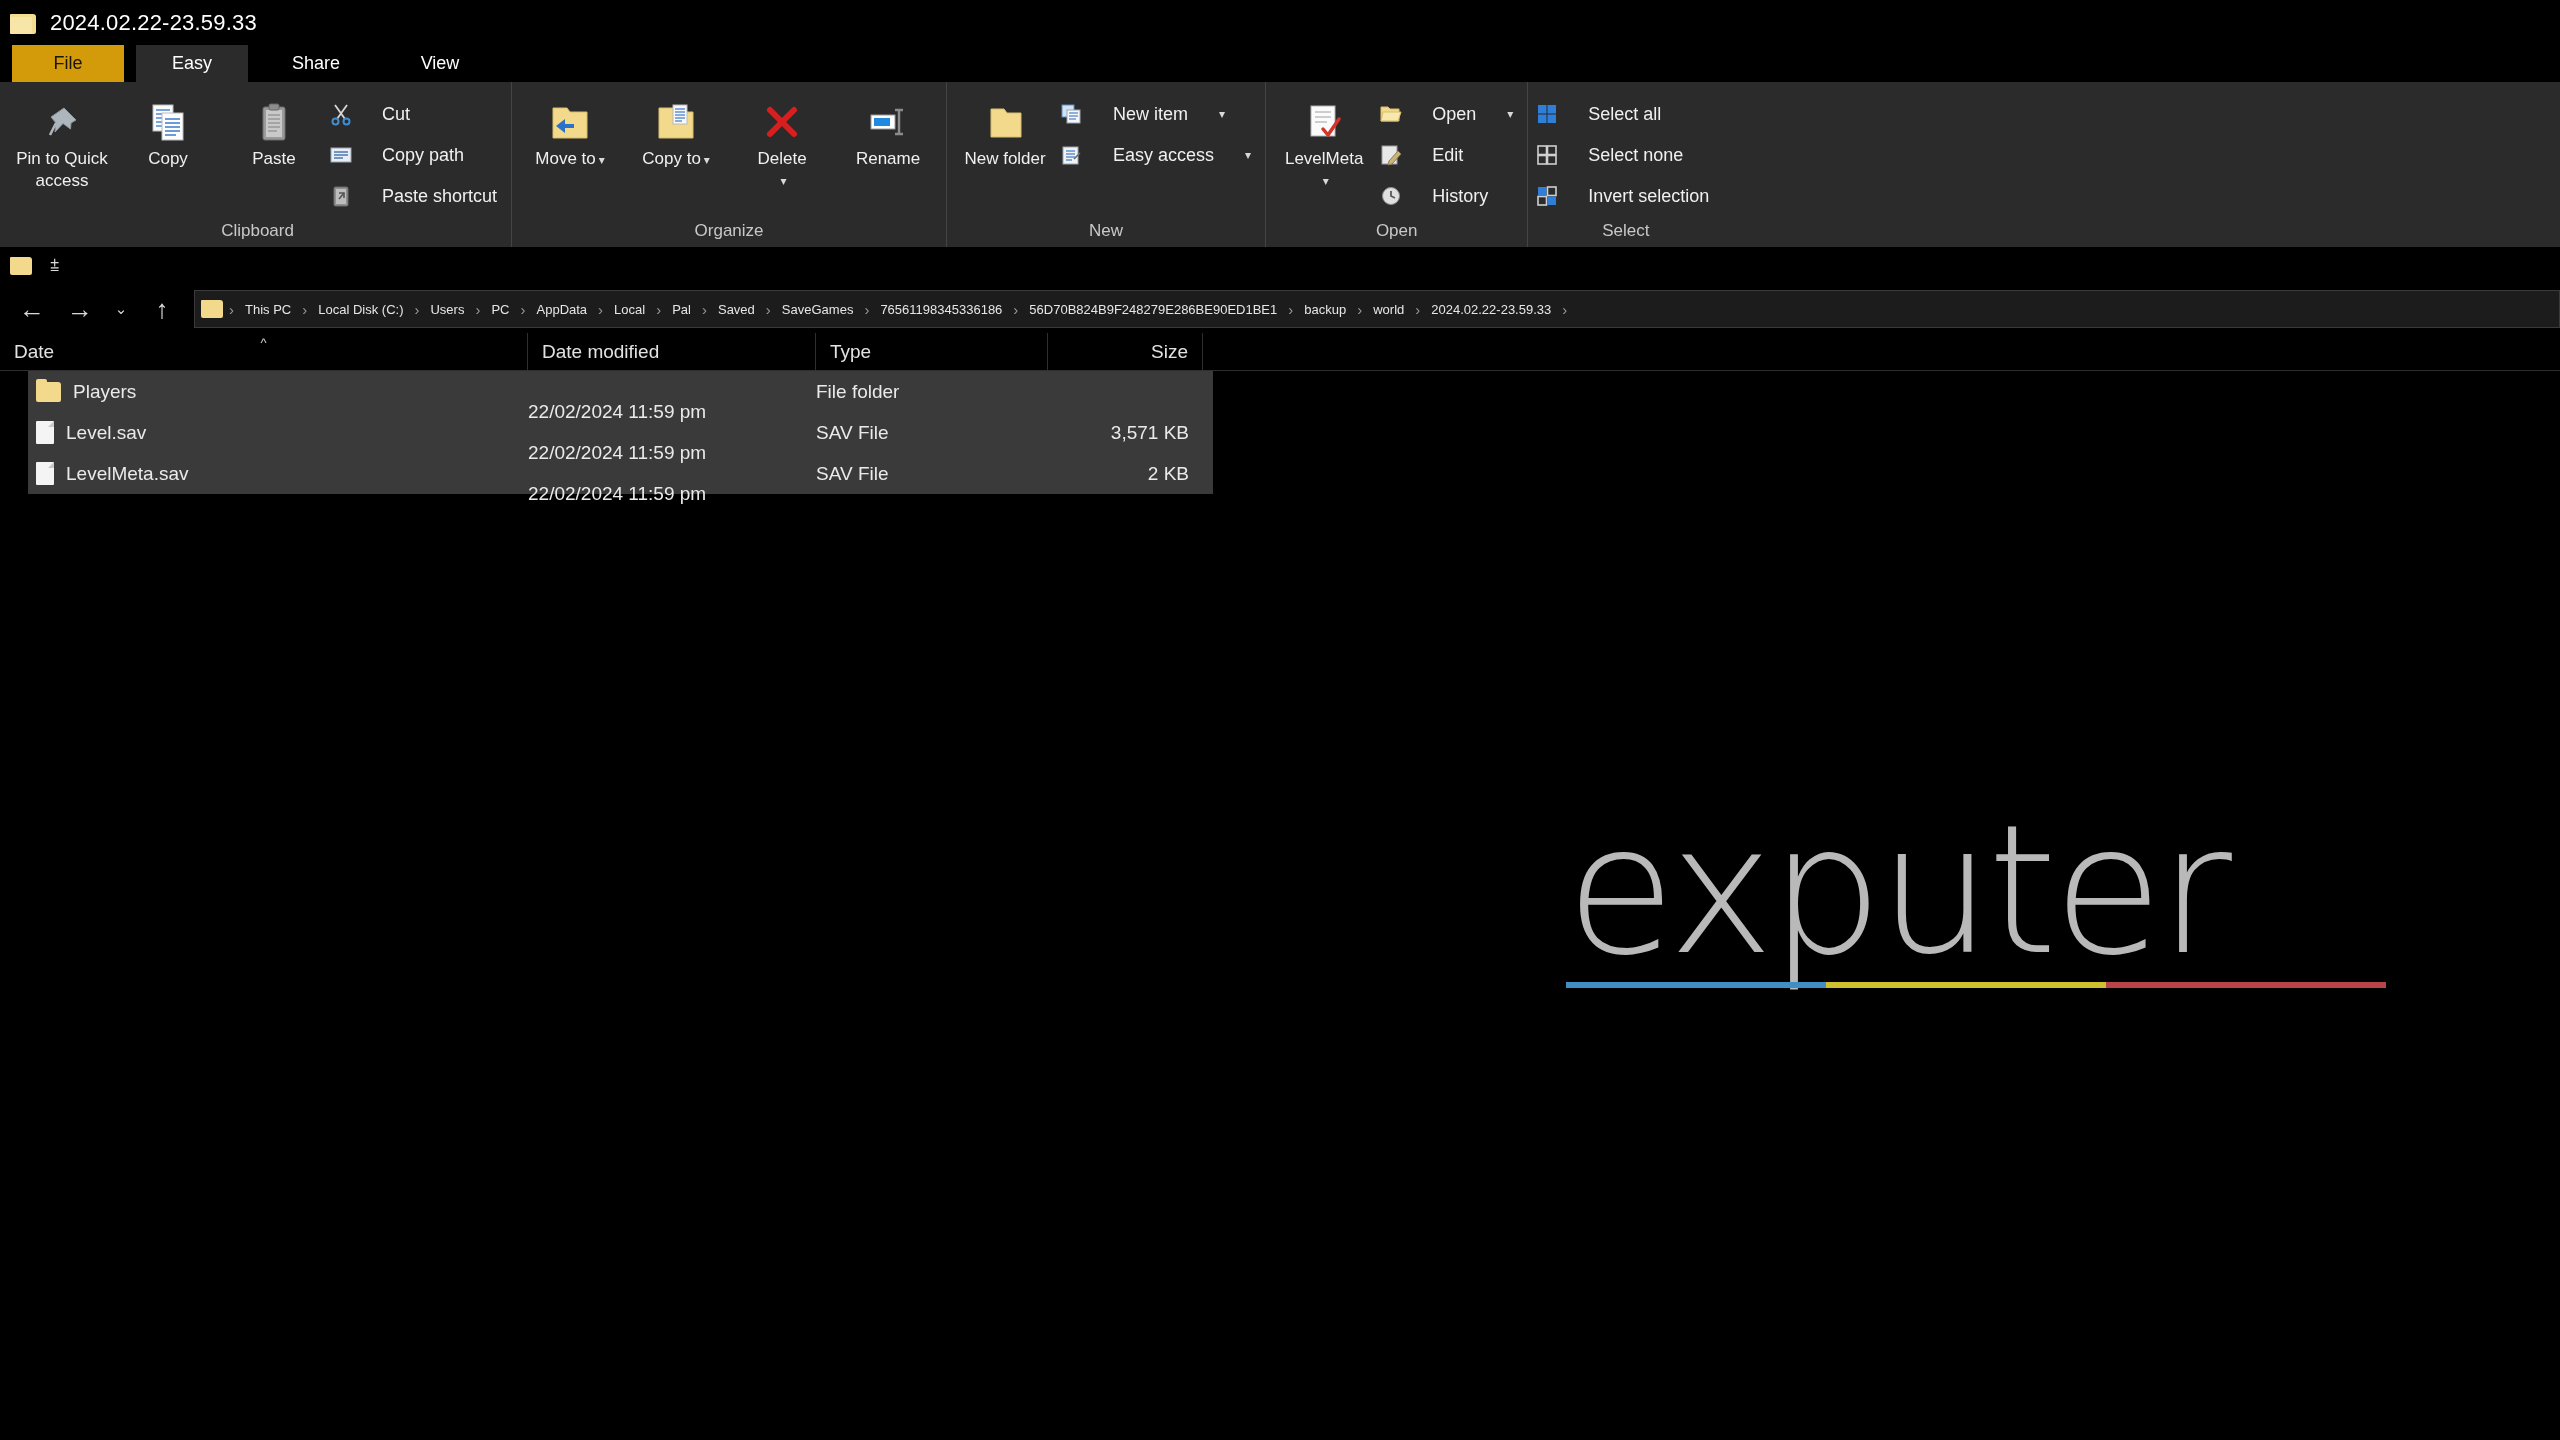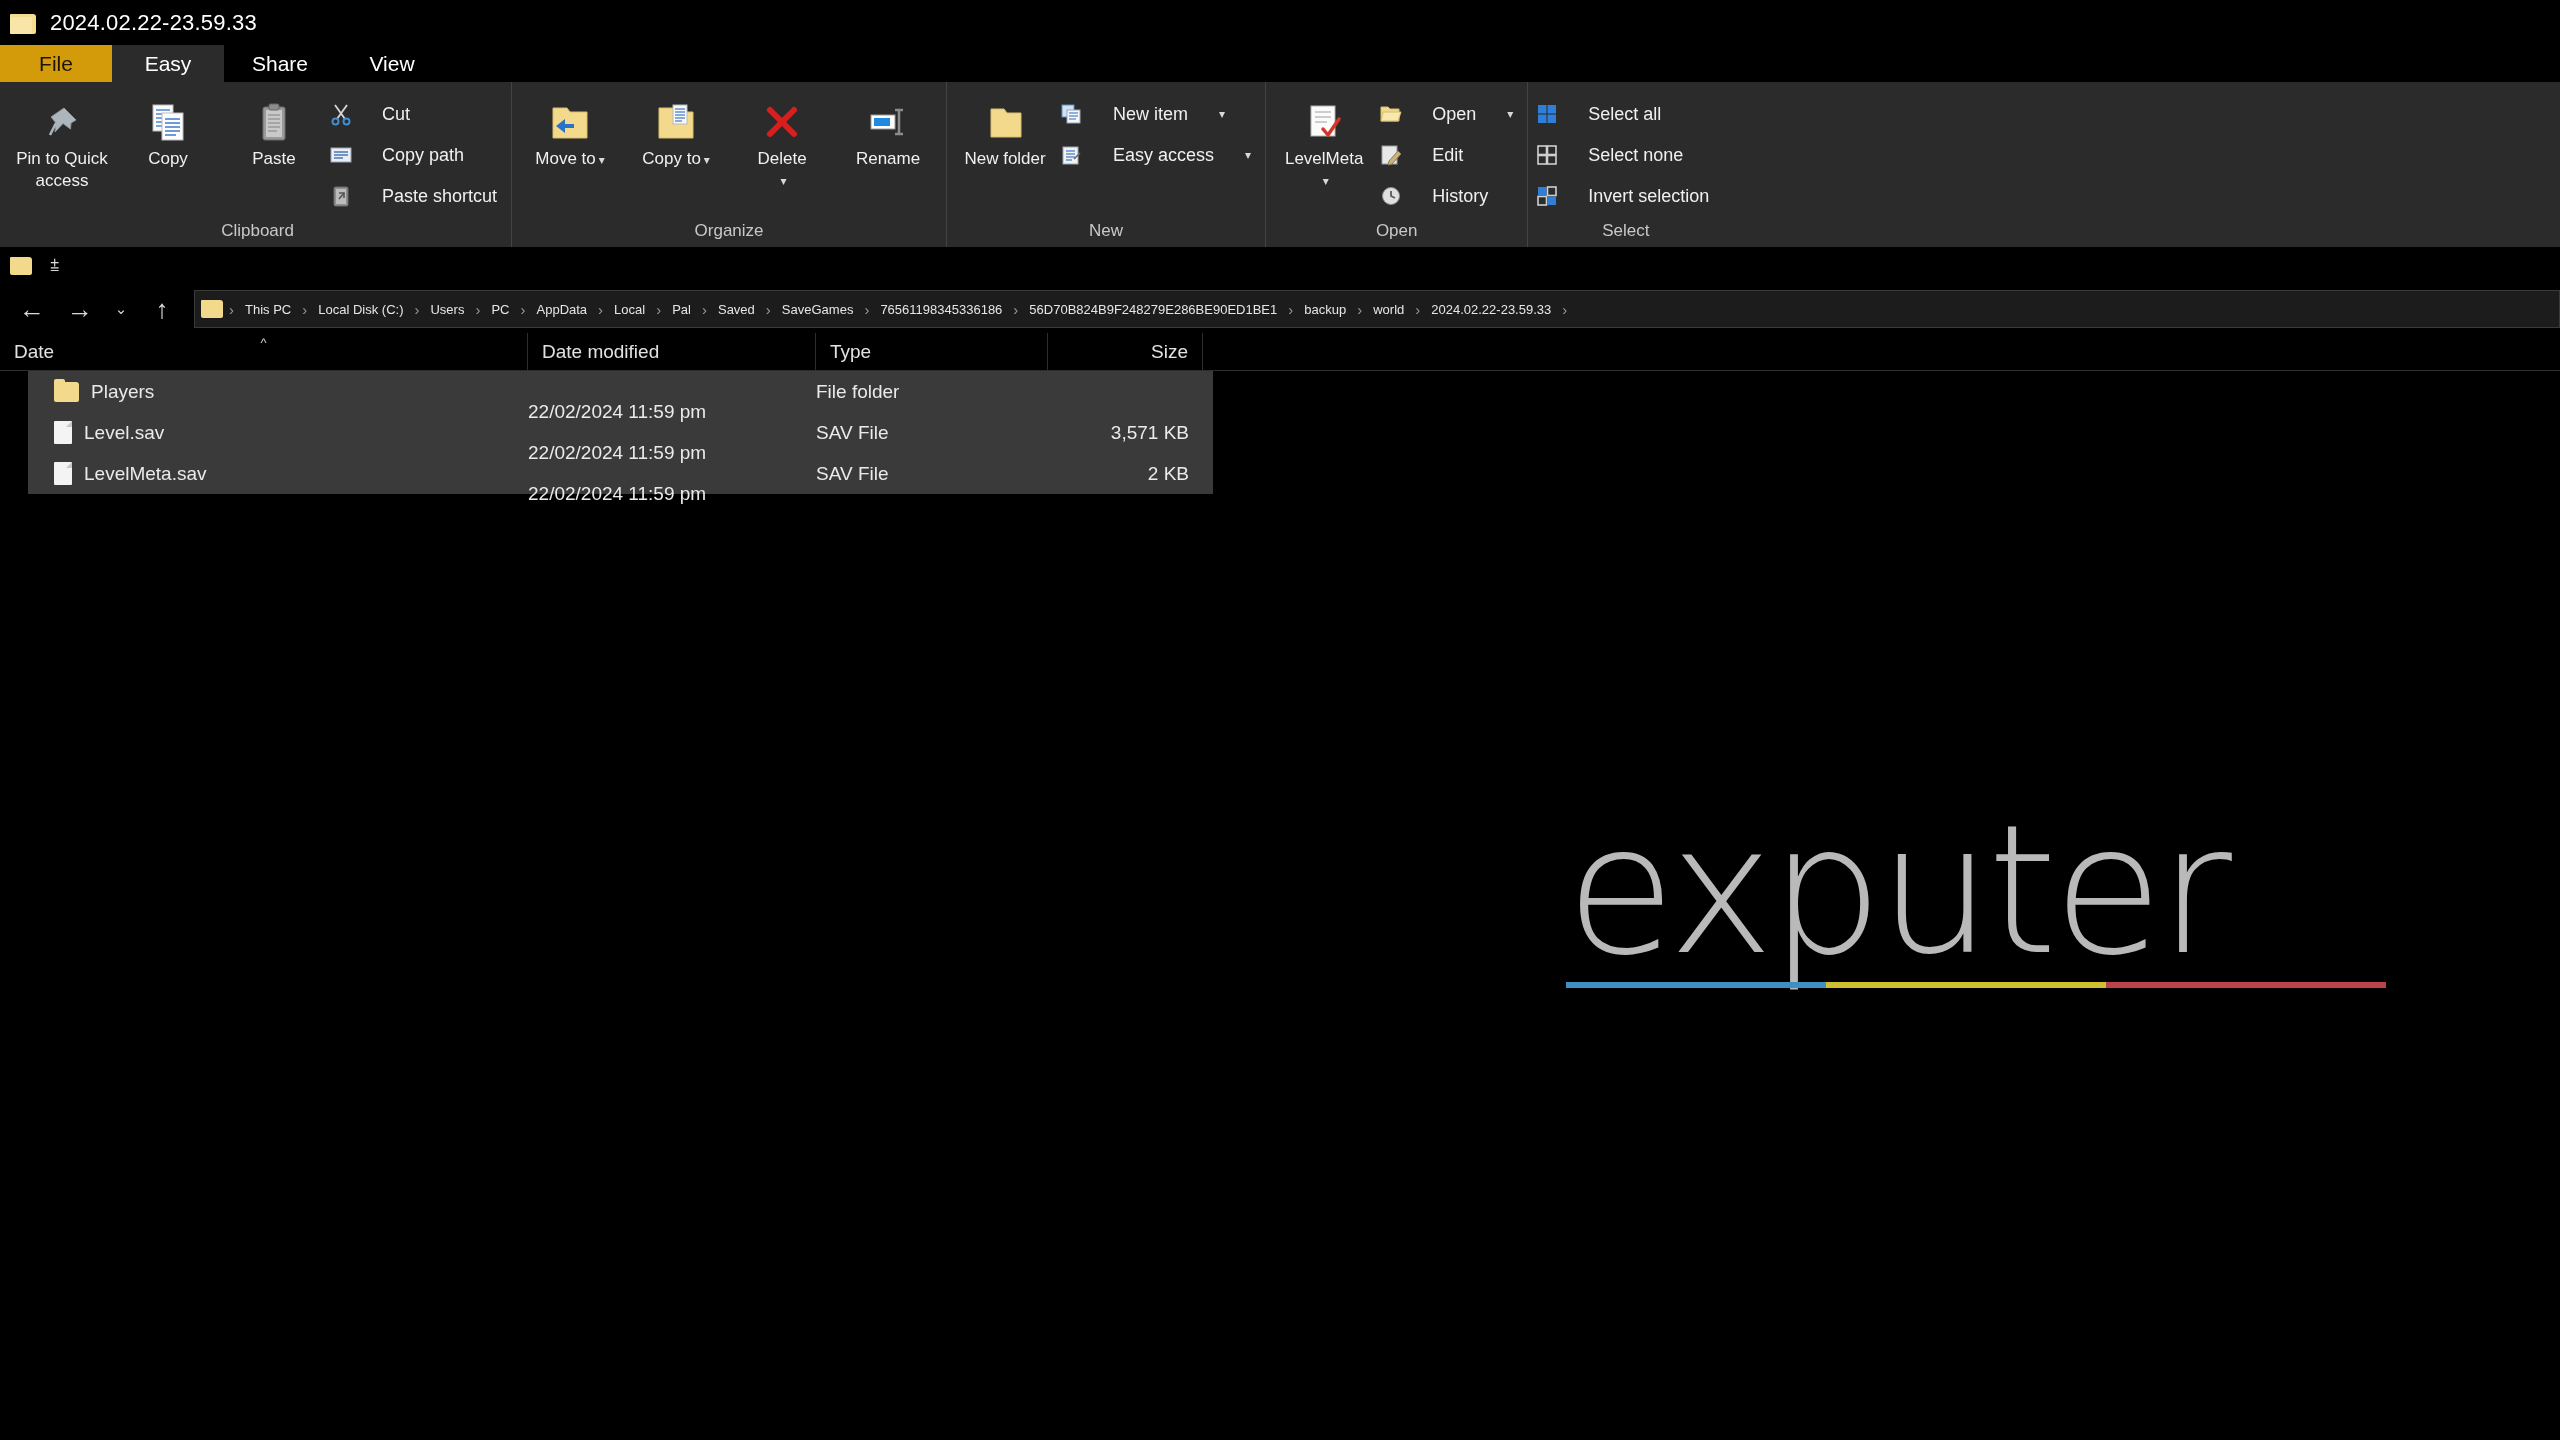--- a/index.html
+++ b/index.html
@@ -45,23 +45,24 @@
   
   .tabbar {
     height: 37px;
     background: #000000;
     display: flex;
     align-items: stretch;
   }
   .tab {
     display: flex; align-items: center; justify-content: center;
     color: #ffffff;
-    font-size: 21px;
+    font-size: 18px;
     padding: 0 28px;
     min-width: 112px;
+    margin-left: 12px;
   }
   .tab.file { background: #d39a09; color: #1b1408; font-weight: 400; }
   .tab.active { background: #2b2b2b; }
 
   
   .ribbon {
     height: 165px;
     background: #2b2b2b;
     display: flex;
     align-items: stretch;
@@ -211,21 +212,21 @@
     width: 1185px;
     margin-left: 28px;
   }
   .frow.selected { background: #3a3a3a; }
   .fcell {
     font-size: 19px;
     color: #eaeaea;
     display: flex; align-items: center;
     height: 100%;
   }
-  .fcell.name { width: 500px; gap: 12px; padding-left: 26px; }
+  .fcell.name { width: 500px; gap: 12px; padding-left: 8px; }
   .fcell.date { width: 288px; margin-top: 40px; }
   .fcell.type { width: 232px; }
   .fcell.size { width: 145px; justify-content: flex-end; padding-right: 4px; }
 
   .ic-folder {
     width: 25px; height: 20px; flex: none;
     background: #f2d98c;
     border-radius: 1px 3px 2px 2px;
     position: relative;
   }

